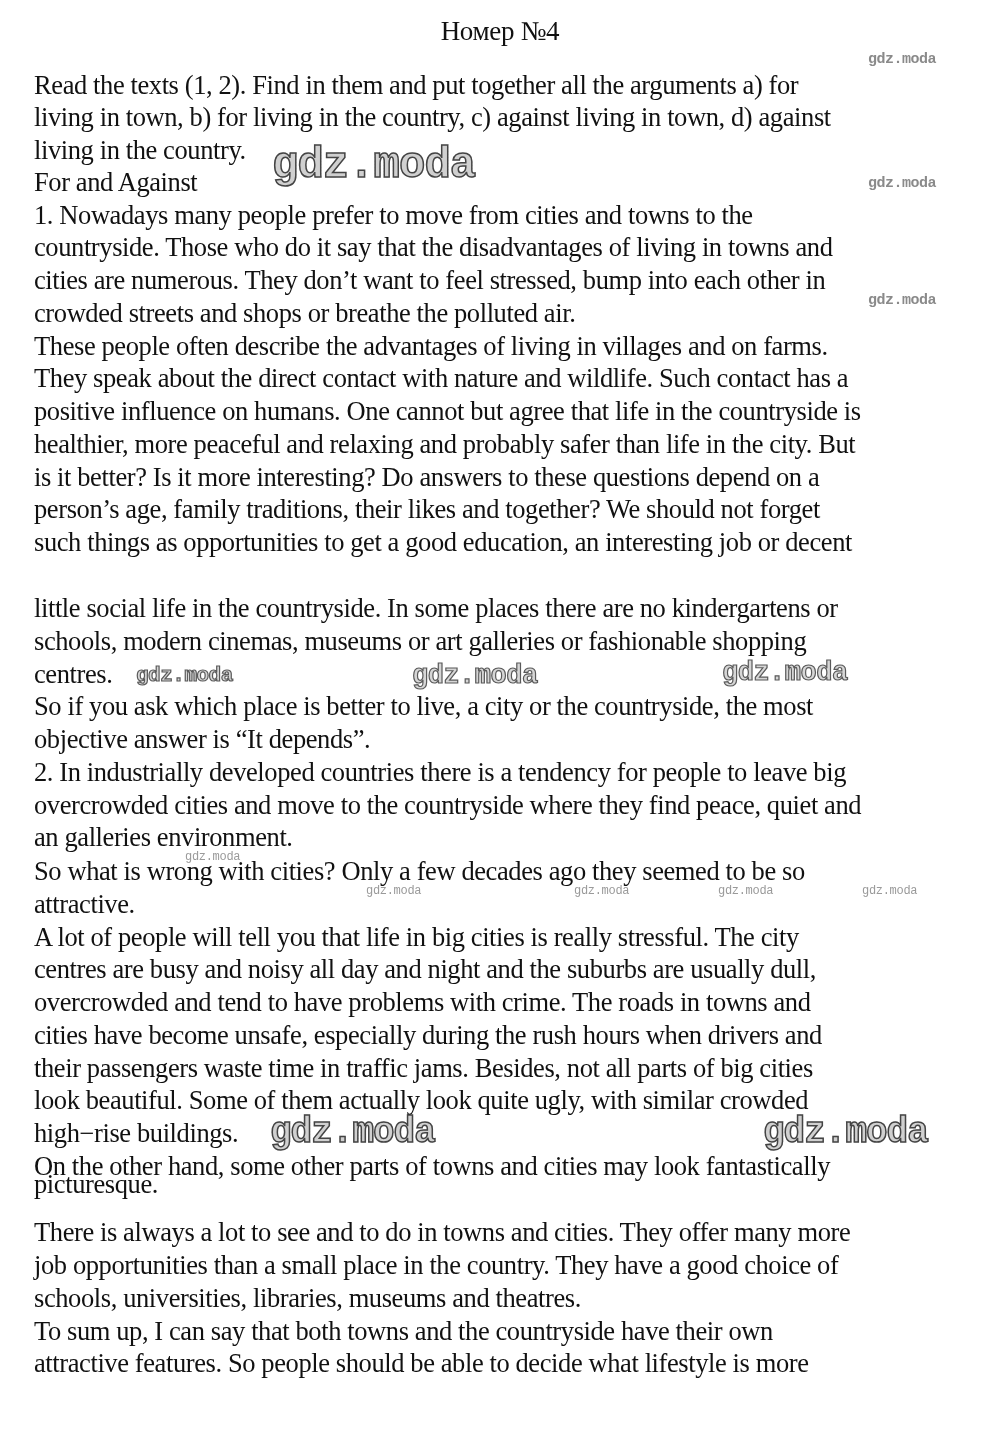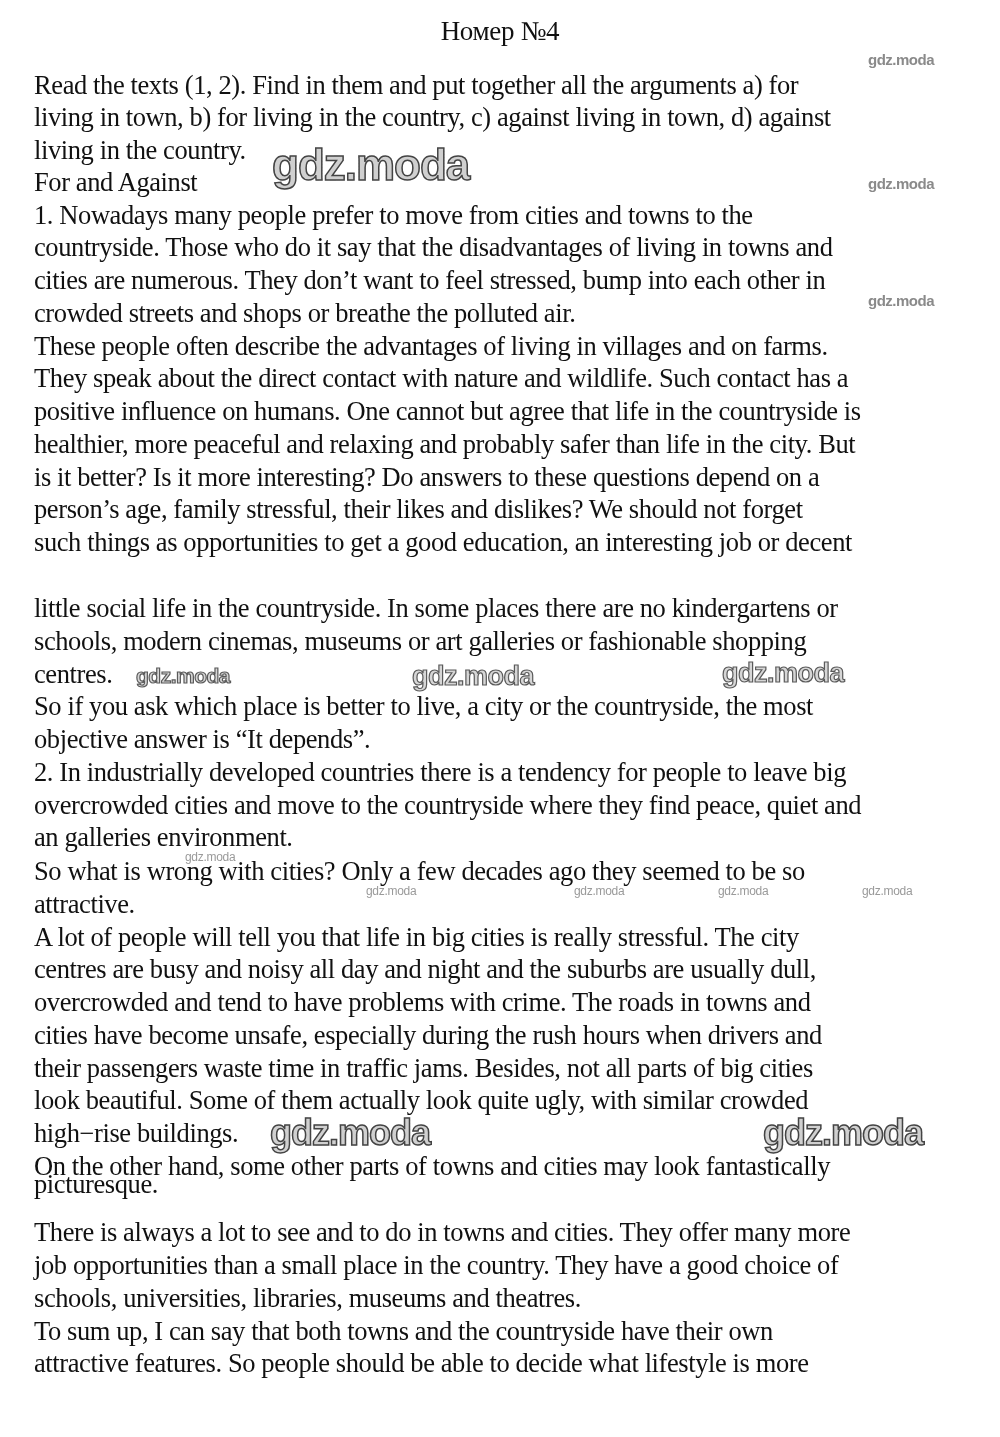--- a/index.html
+++ b/index.html
@@ -4,21 +4,21 @@
 <style>
   html, body { margin: 0; padding: 0; background: #ffffff; }
   body { width: 1000px; height: 1437px; position: relative; overflow: hidden;
          font-family: "Liberation Serif", serif; color: #111; }
   .page { position: absolute; left: 0; top: 0; width: 1000px; height: 1437px; }
   .title { position: absolute; top: 14px; left: 0; width: 1000px; text-align: center;
            font-size: 27px; line-height: 34px; letter-spacing: -0.3px; }
   .line { position: absolute; left: 34px; font-size: 26.5px; line-height: 32px;
           white-space: nowrap; letter-spacing: -0.4px; transform-origin: left center; }
   .bold { font-weight: normal; }
-  .wm { position: absolute; font-family: Liberation Sans, sans-serif; font-weight: bold;
+  .wm { position: absolute; font-family: Liberation Mono, monospace; font-weight: bold;
         white-space: nowrap; color: #cfcfcf; }
   .wm-small { font-size: 15px; color: #8a8a8a; font-weight: bold; letter-spacing: -0.5px; }
   .wm-tiny { font-size: 12px; color: #9a9a9a; font-weight: normal; letter-spacing: -0.3px; }
   .wm-med { font-size: 27px; color: #d6d6d6; -webkit-text-stroke: 1.2px #5a5a5a; letter-spacing: -0.5px; }
   .wm-big { font-size: 44px; color: #d0d0d0; -webkit-text-stroke: 1.5px #444; letter-spacing: -1px;
             background-image: repeating-linear-gradient(170deg, transparent 0 2px, rgba(0,0,0,0.12) 2px 3px);
             -webkit-background-clip: text; }
 </style>
 </head>
 <body>
@@ -33,21 +33,21 @@
 
   <div class="line" style="top:199px">1. Nowadays many people prefer to move from cities and towns to the</div>
   <div class="line" style="top:231px">countryside. Those who do it say that the disadvantages of living in towns and</div>
   <div class="line" style="top:264px">cities are numerous. They don’t want to feel stressed, bump into each other in</div>
   <div class="line" style="top:297px">crowded streets and shops or breathe the polluted air.</div>
   <div class="line" style="top:330px">These people often describe the advantages of living in villages and on farms.</div>
   <div class="line" style="top:362px">They speak about the direct contact with nature and wildlife. Such contact has a</div>
   <div class="line" style="top:395px">positive influence on humans. One cannot but agree that life in the countryside is</div>
   <div class="line" style="top:428px">healthier, more peaceful and relaxing and probably safer than life in the city. But</div>
   <div class="line" style="top:461px">is it better? Is it more interesting? Do answers to these questions depend on a</div>
-  <div class="line" style="top:493px">person’s age, family stressful, their likes and dislikes? We should not forget</div>
+  <div class="line" style="top:493px">person’s age, family traditions, their likes and together? We should not forget</div>
   <div class="line" style="top:526px">such things as opportunities to get a good education, an interesting job or decent</div>
   <div class="line" style="top:592px">little social life in the countryside. In some places there are no kindergartens or</div>
   <div class="line" style="top:625px">schools, modern cinemas, museums or art galleries or fashionable shopping</div>
   <div class="line" style="top:658px">centres.</div>
   <div class="line" style="top:690px">So if you ask which place is better to live, a city or the countryside, the most</div>
   <div class="line" style="top:723px">objective answer is “It depends”.</div>
   <div class="line" style="top:756px">2. In industrially developed countries there is a tendency for people to leave big</div>
   <div class="line" style="top:789px">overcrowded cities and move to the countryside where they find peace, quiet and</div>
   <div class="line" style="top:821px">an galleries environment.</div>
   <div class="line" style="top:855px">So what is wrong with cities? Only a few decades ago they seemed to be so</div>

